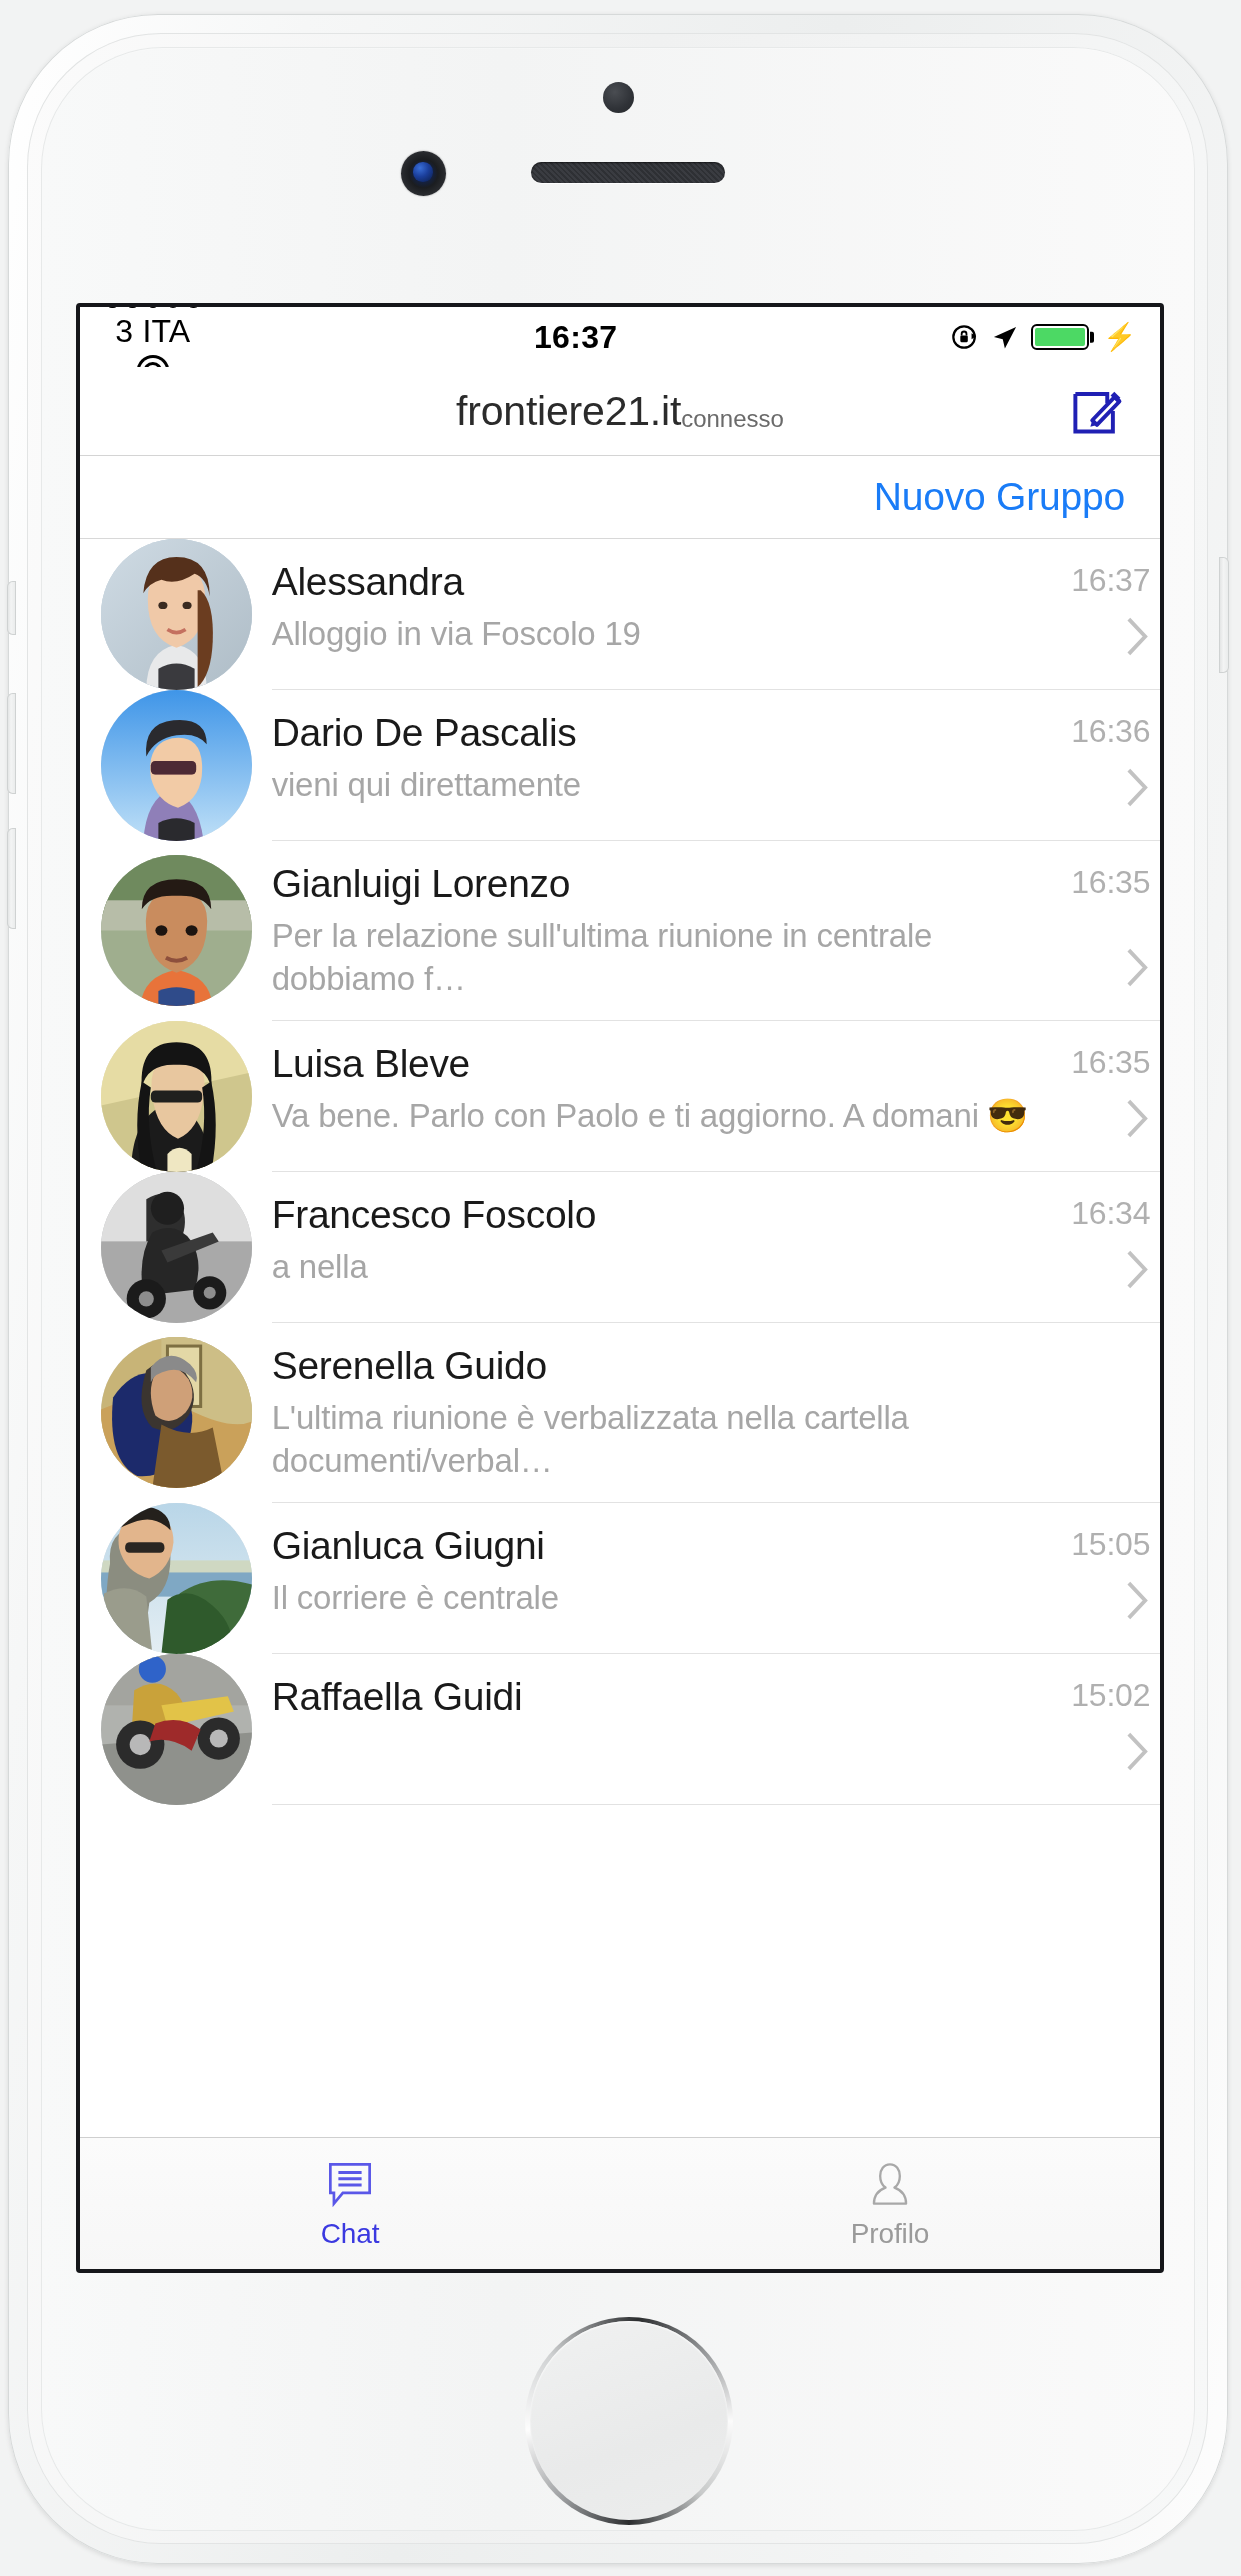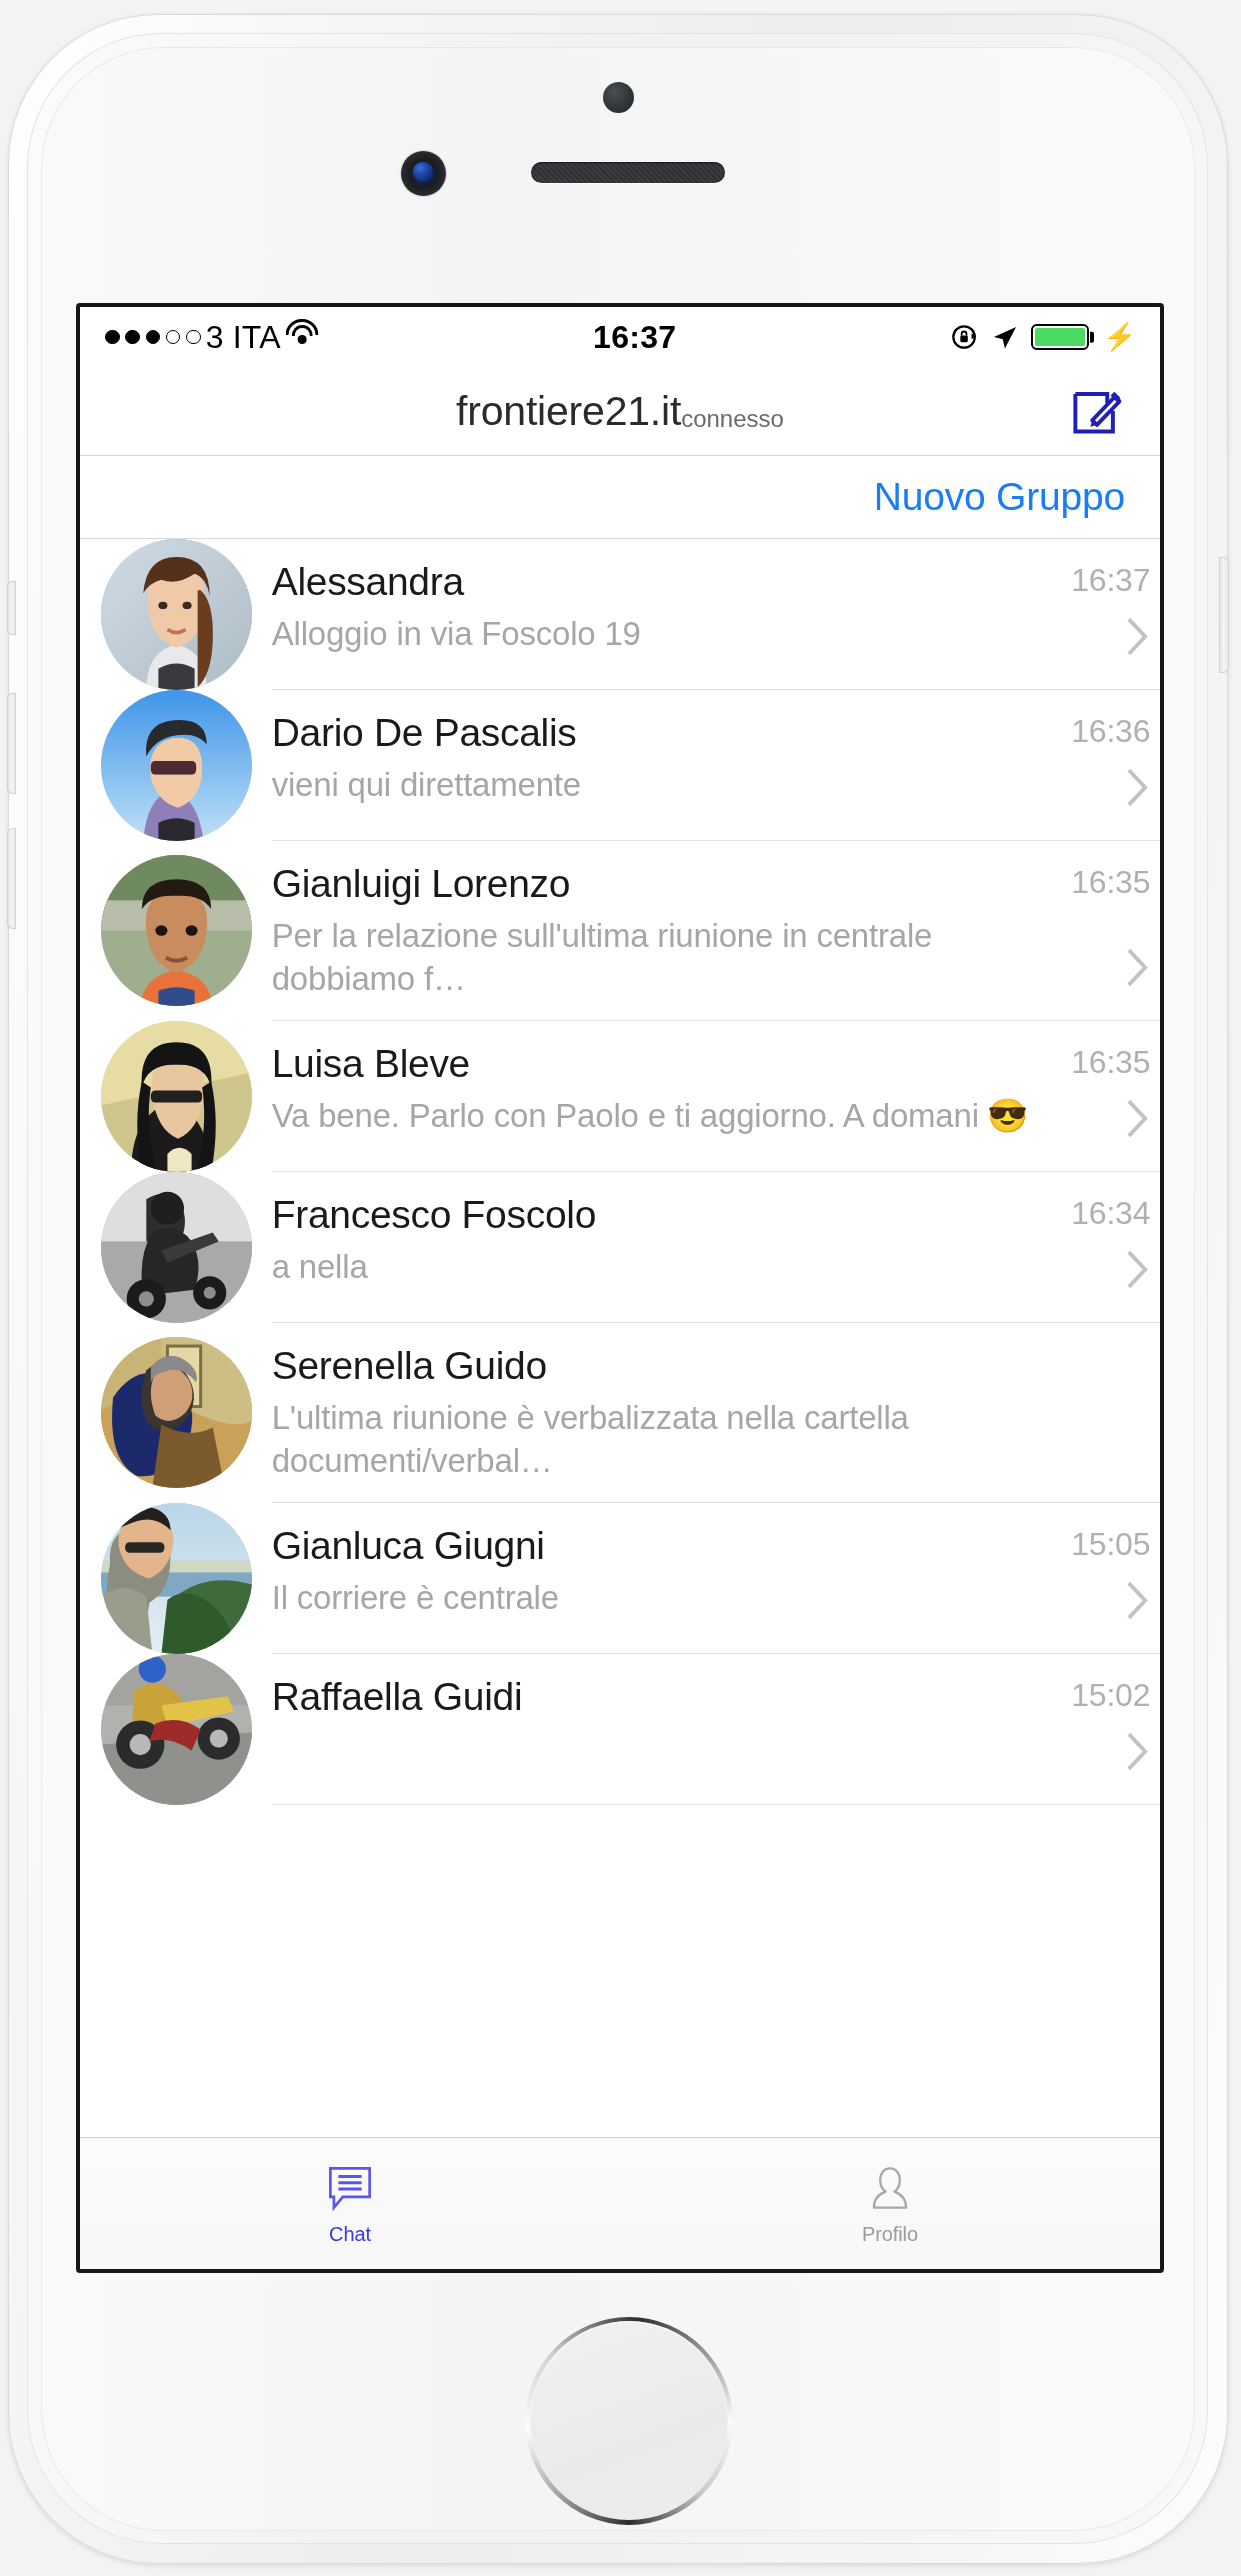--- a/index.html
+++ b/index.html
@@ -95,21 +95,21 @@
   }
 
   
   .statusbar {
     height:60px; flex:0 0 60px;
     display:flex; align-items:center; justify-content:space-between;
     padding: 0 23px 0 25px;
     background:#fff;
     color:#000;
   }
-  .sb-left { display:flex; gap:5px; }
+  .sb-left { display:flex; align-items:center; gap:5px;flex-direction:column; }
   .sig-dots { display:flex; align-items:center; gap:5.8px; }
   .sig-dots i {
     display:block; width:14.5px; height:14.5px; border-radius:50%;
     border: 1.9px solid #000; background:#000;
   }
   .sig-dots i.hollow { background: transparent; }
   .carrier { font-size:32px; letter-spacing:0.2px; font-weight:400; }
   .wifi { position:relative; width:33px; height:25px; }
   .wifi span {
     position:absolute; left:50%; transform:translateX(-50%);
@@ -204,21 +204,21 @@
     flex:0 0 132px; height:132px;
     display:flex; align-items:center;
     background: linear-gradient(180deg,#fbfbfb,#f7f7f7);
     border-top:1px solid #cfcfcf;
     position:relative; z-index:5;
   }
   .tab {
     flex:1 1 50%;
     display:flex; flex-direction:column; align-items:center; justify-content:center; gap:7.8px;
   }
-  .tab-label { font-size:20px; letter-spacing:-0.1px; }
+  .tab-label { font-size:28px; letter-spacing:-0.1px; }
   .tab-chat .tab-label { color:#3b39e0; }
   .tab-profilo .tab-label { color:#9a9a9a; }
   .tab-icon { height:54px; display:flex; align-items:center; justify-content:center; }
 
   
   .list-fade {
     position:absolute; left:0; right:0; bottom:0; height:25px;
     background:linear-gradient(180deg, rgba(255,255,255,0), rgba(255,255,255,.0));
     pointer-events:none;
   }

